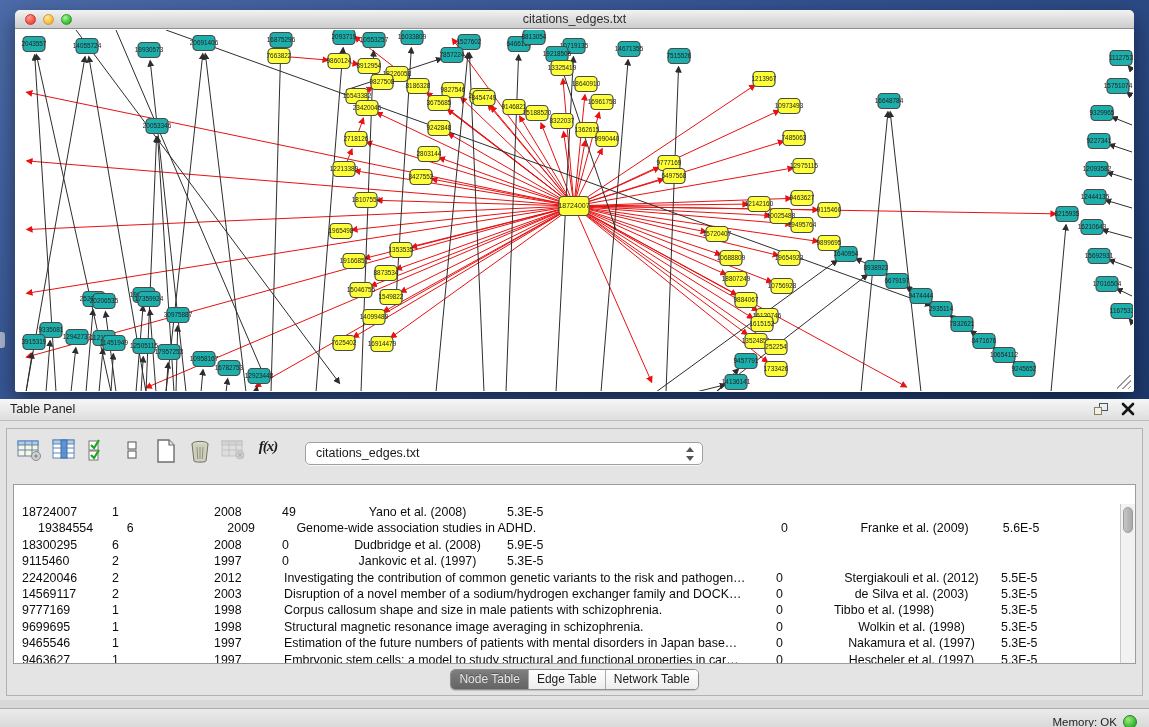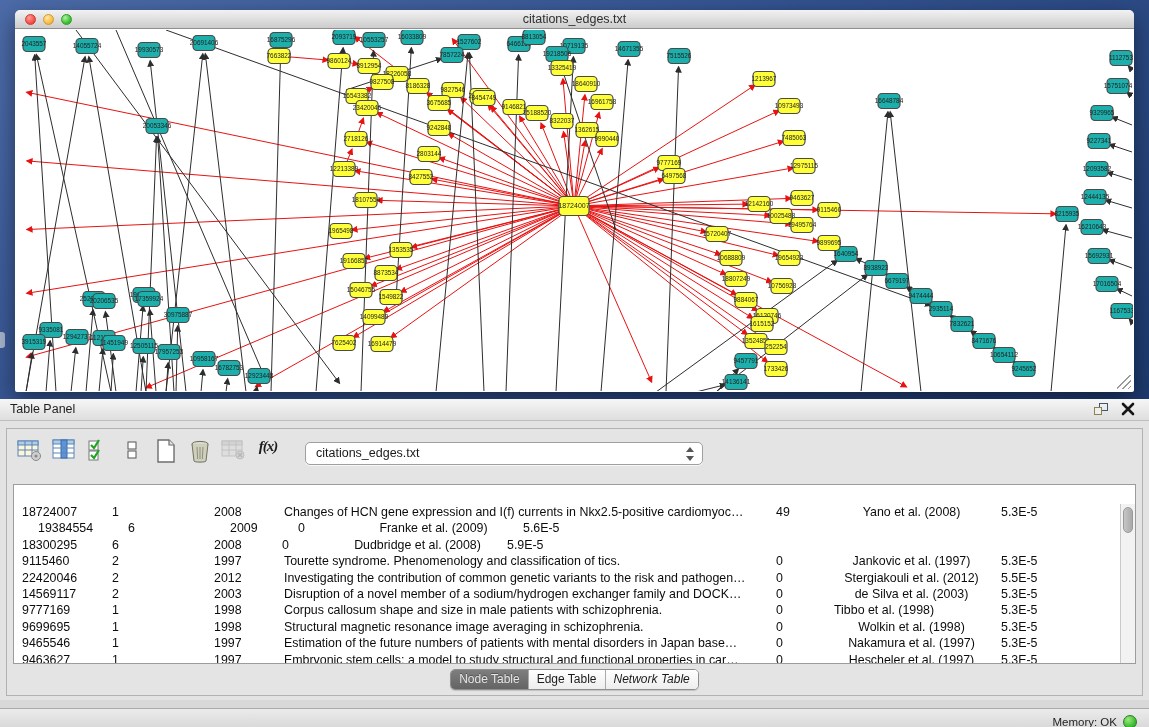--- a/index.html
+++ b/index.html
@@ -81,21 +81,21 @@
   .vthumb { position:absolute; left:2px; top:3px; width:10px; height:26px;
     background:linear-gradient(90deg,#c6c6c6,#a9a9a9); border-radius:6px; border:1px solid #9a9a9a; }
 
   
   .tabs-row { position:absolute; left:0; right:0; bottom:5px; height:21px;
     display:flex; justify-content:center; }
   .seg { display:flex; border:1px solid #8e8e8e; border-radius:5px; overflow:hidden;
     background:#fff; box-shadow:0 1px 1px rgba(0,0,0,.15); }
   .seg-tab { padding:0 8px; font-size:12px; line-height:19px; color:#1b1b1b;
     background:linear-gradient(#ffffff,#ededed); border-right:1px solid #aaa; }
-  .seg-tab:last-child { border-right:none;font-style:italic; }
+  .seg-tab:last-child { border-right:none; }
   .seg-tab.active { background:linear-gradient(#7e7e7e,#646464); color:#e6e6e6;
     text-shadow:0 -1px 0 rgba(0,0,0,.3); }
 
   
   .status-bar { position:absolute; left:0; top:708px; width:1149px; height:27px;
     background:linear-gradient(#ebebeb,#d2d2d2); border-top:1px solid #ababab; }
   .memory { position:absolute; right:32px; top:7px; font-size:11.5px; color:#1e1e1e; }
   .mem-dot { position:absolute; right:12px; top:6px; width:14px; height:14px; border-radius:50%;
     background:radial-gradient(circle at 35% 30%,#9fe87d,#3dbf35 60%,#259422); border:1px solid #2a7d25; }
 </style>
@@ -814,46 +814,45 @@
           </span>
       </div>
     </div>
 
     <div class="table-wrap">
       <div class="tbody" id="tbody">
           <div class="tr">
             <div class="td" style="width: 90px; padding-left: 8px;">18724007</div>
             <div class="td" style="width: 100px; padding-left: 8px;">1</div>
             <div class="td" style="width: 70px; padding-left: 10px;">2008</div>
-            <div class="td" style="width: 494px; padding-left: 10px;">Changes of HCN gene expression and I(f) currents in Nkx2.5-positive cardiomyoc…</div>
             <div class="td" style="width: 66px; padding-left: 8px;">49</div>
             <div class="td" style="width: 155px; text-align: center;">Yano et al. (2008)</div>
             <div class="td" style="width: 131px; padding-left: 12px;">5.3E-5</div>
           </div>
           <div class="tr">
             <div class="td" style="width: 90px; padding-left: 8px; margin-left: 16px;">19384554</div>
             <div class="td" style="width: 100px; padding-left: 8px;">6</div>
             <div class="td" style="width: 70px; padding-left: 10px;">2009</div>
+            <div class="td" style="width: 494px; padding-left: 10px;">Genome-wide association studies in ADHD.</div>
             <div class="td" style="width: 66px; padding-left: 8px;">0</div>
             <div class="td" style="width: 155px; text-align: center;">Franke et al. (2009)</div>
             <div class="td" style="width: 131px; padding-left: 12px;">5.6E-5</div>
           </div>
           <div class="tr">
             <div class="td" style="width: 90px; padding-left: 8px;">18300295</div>
             <div class="td" style="width: 100px; padding-left: 8px;">6</div>
             <div class="td" style="width: 70px; padding-left: 10px;">2008</div>
             <div class="td" style="width: 66px; padding-left: 8px;">0</div>
             <div class="td" style="width: 155px; text-align: center;">Dudbridge et al. (2008)</div>
             <div class="td" style="width: 131px; padding-left: 12px;">5.9E-5</div>
           </div>
           <div class="tr">
             <div class="td" style="width: 90px; padding-left: 8px;">9115460</div>
             <div class="td" style="width: 100px; padding-left: 8px;">2</div>
             <div class="td" style="width: 70px; padding-left: 10px;">1997</div>
-            <div class="td" style="width: 494px; padding-left: 10px;">Tourette syndrome. Phenomenology and classification of tics.</div>
             <div class="td" style="width: 66px; padding-left: 8px;">0</div>
             <div class="td" style="width: 155px; text-align: center;">Jankovic et al. (1997)</div>
             <div class="td" style="width: 131px; padding-left: 12px;">5.3E-5</div>
           </div>
           <div class="tr">
             <div class="td" style="width: 90px; padding-left: 8px;">22420046</div>
             <div class="td" style="width: 100px; padding-left: 8px;">2</div>
             <div class="td" style="width: 70px; padding-left: 10px;">2012</div>
             <div class="td" style="width: 494px; padding-left: 10px;">Investigating the contribution of common genetic variants to the risk and pathogen…</div>
             <div class="td" style="width: 66px; padding-left: 8px;">0</div>

